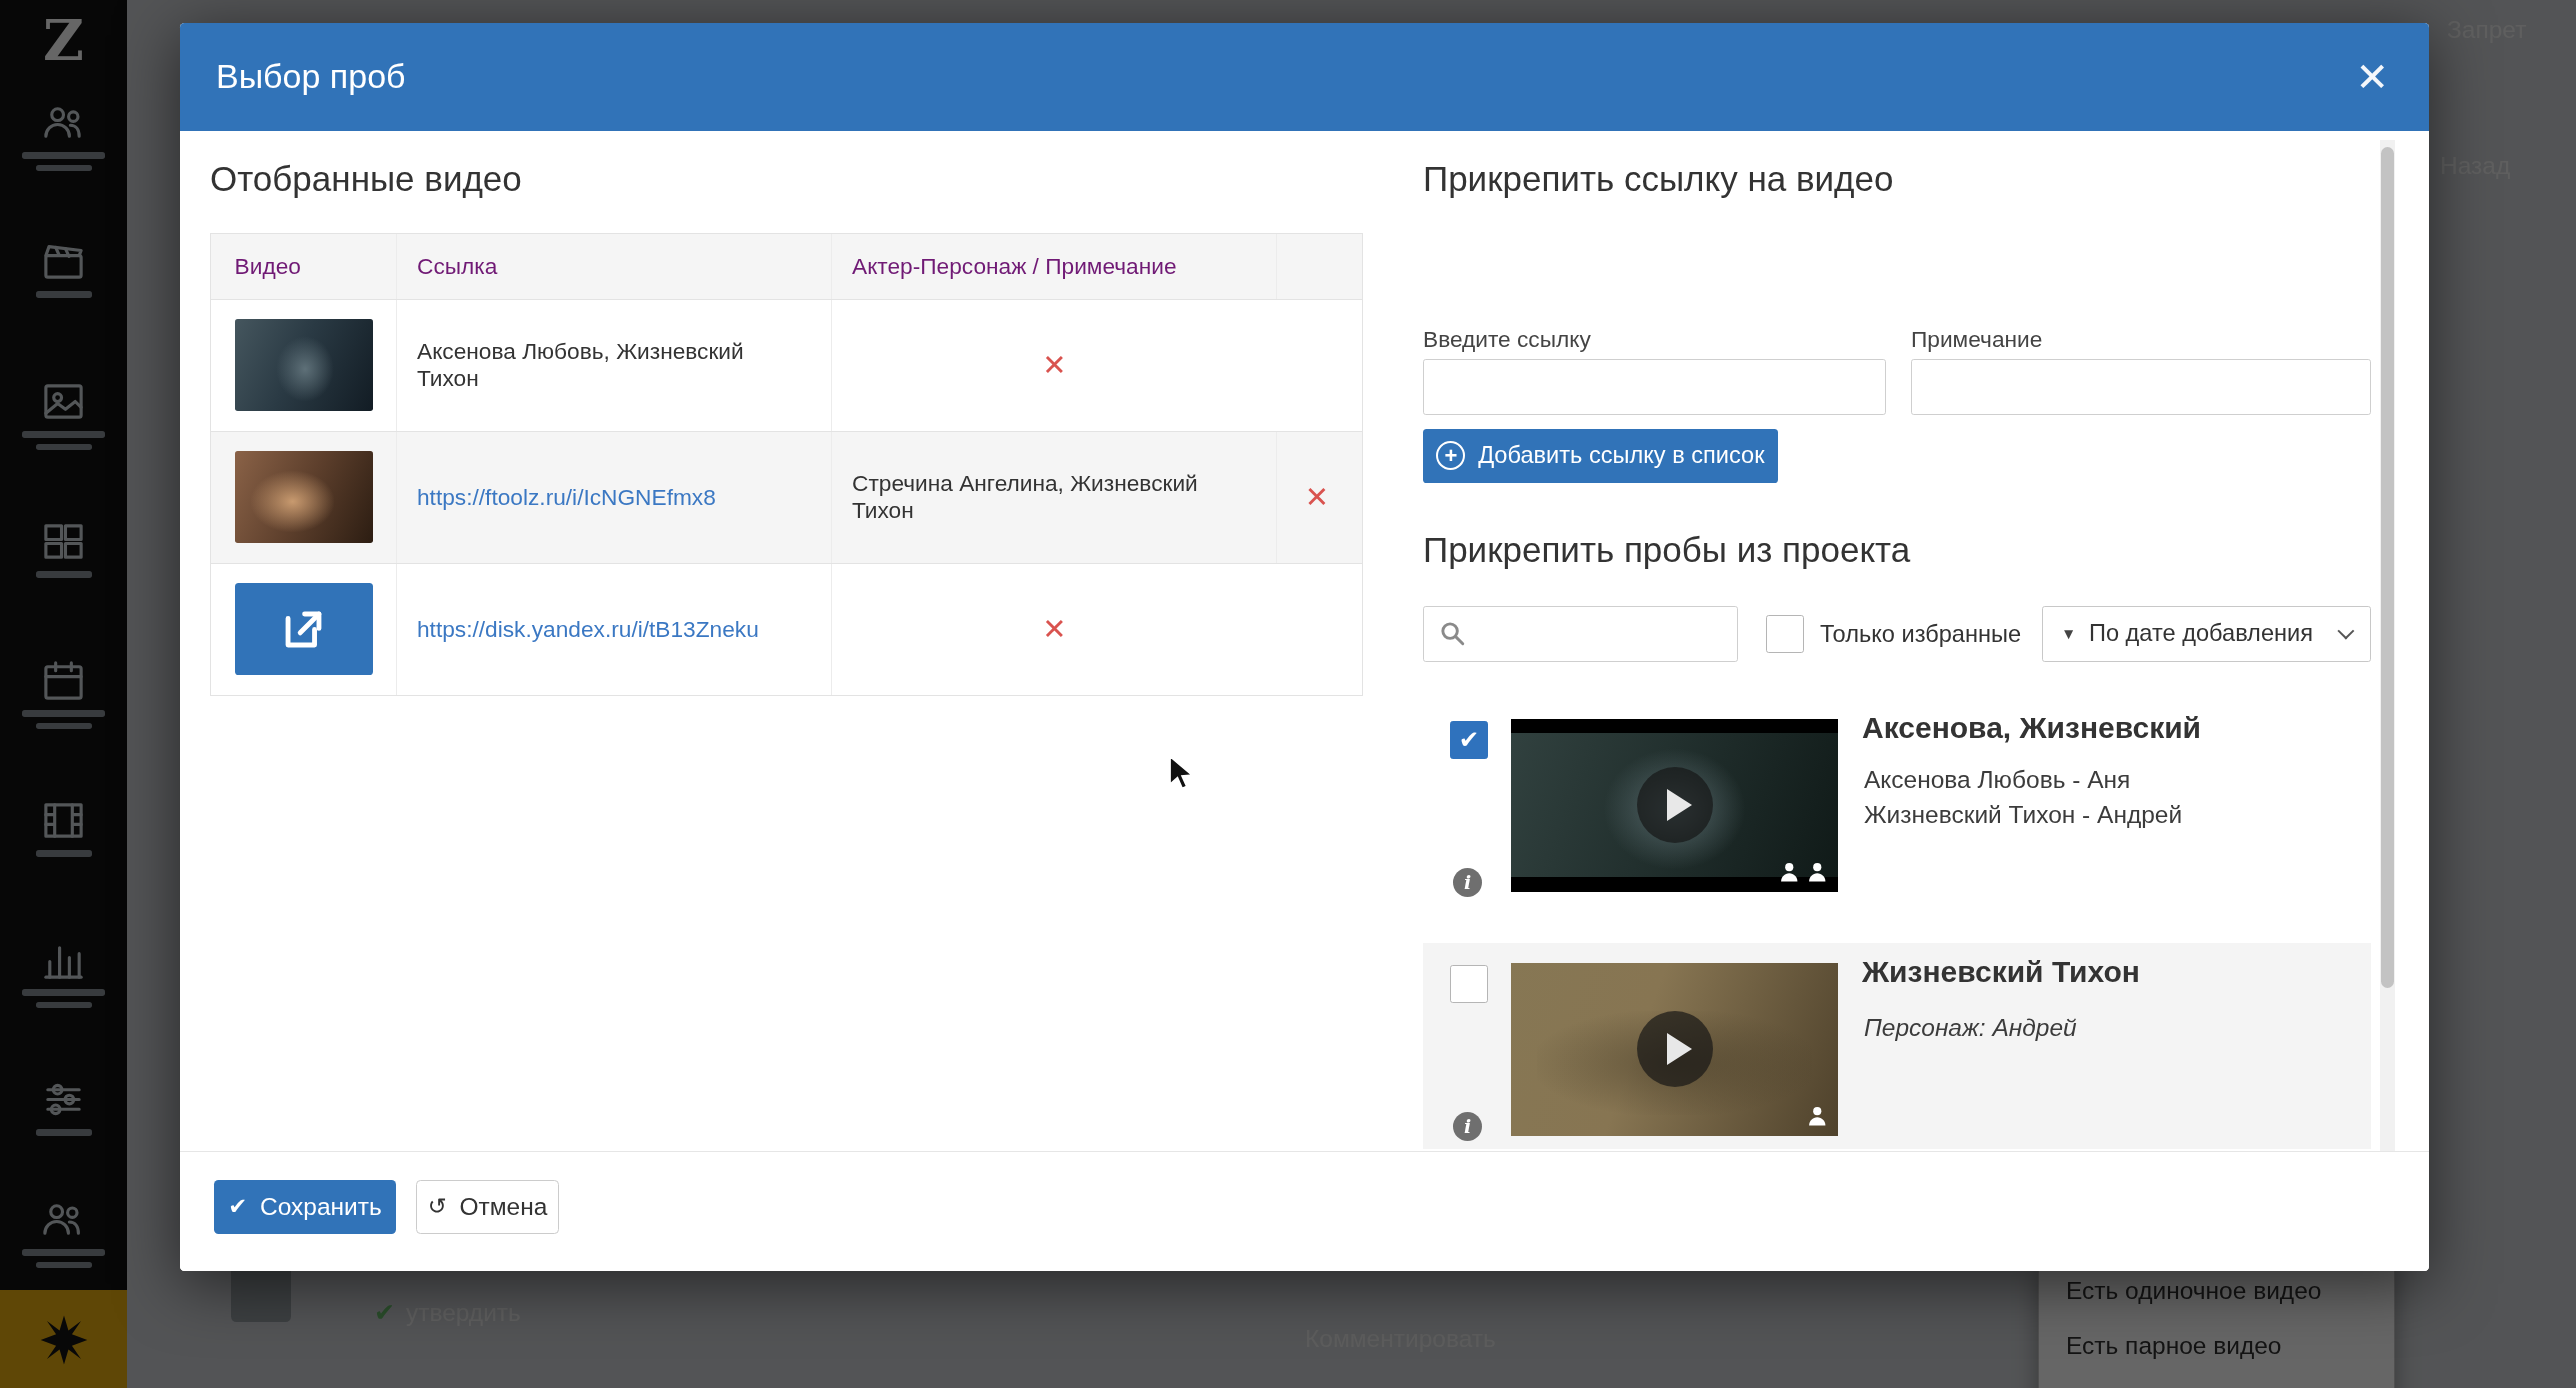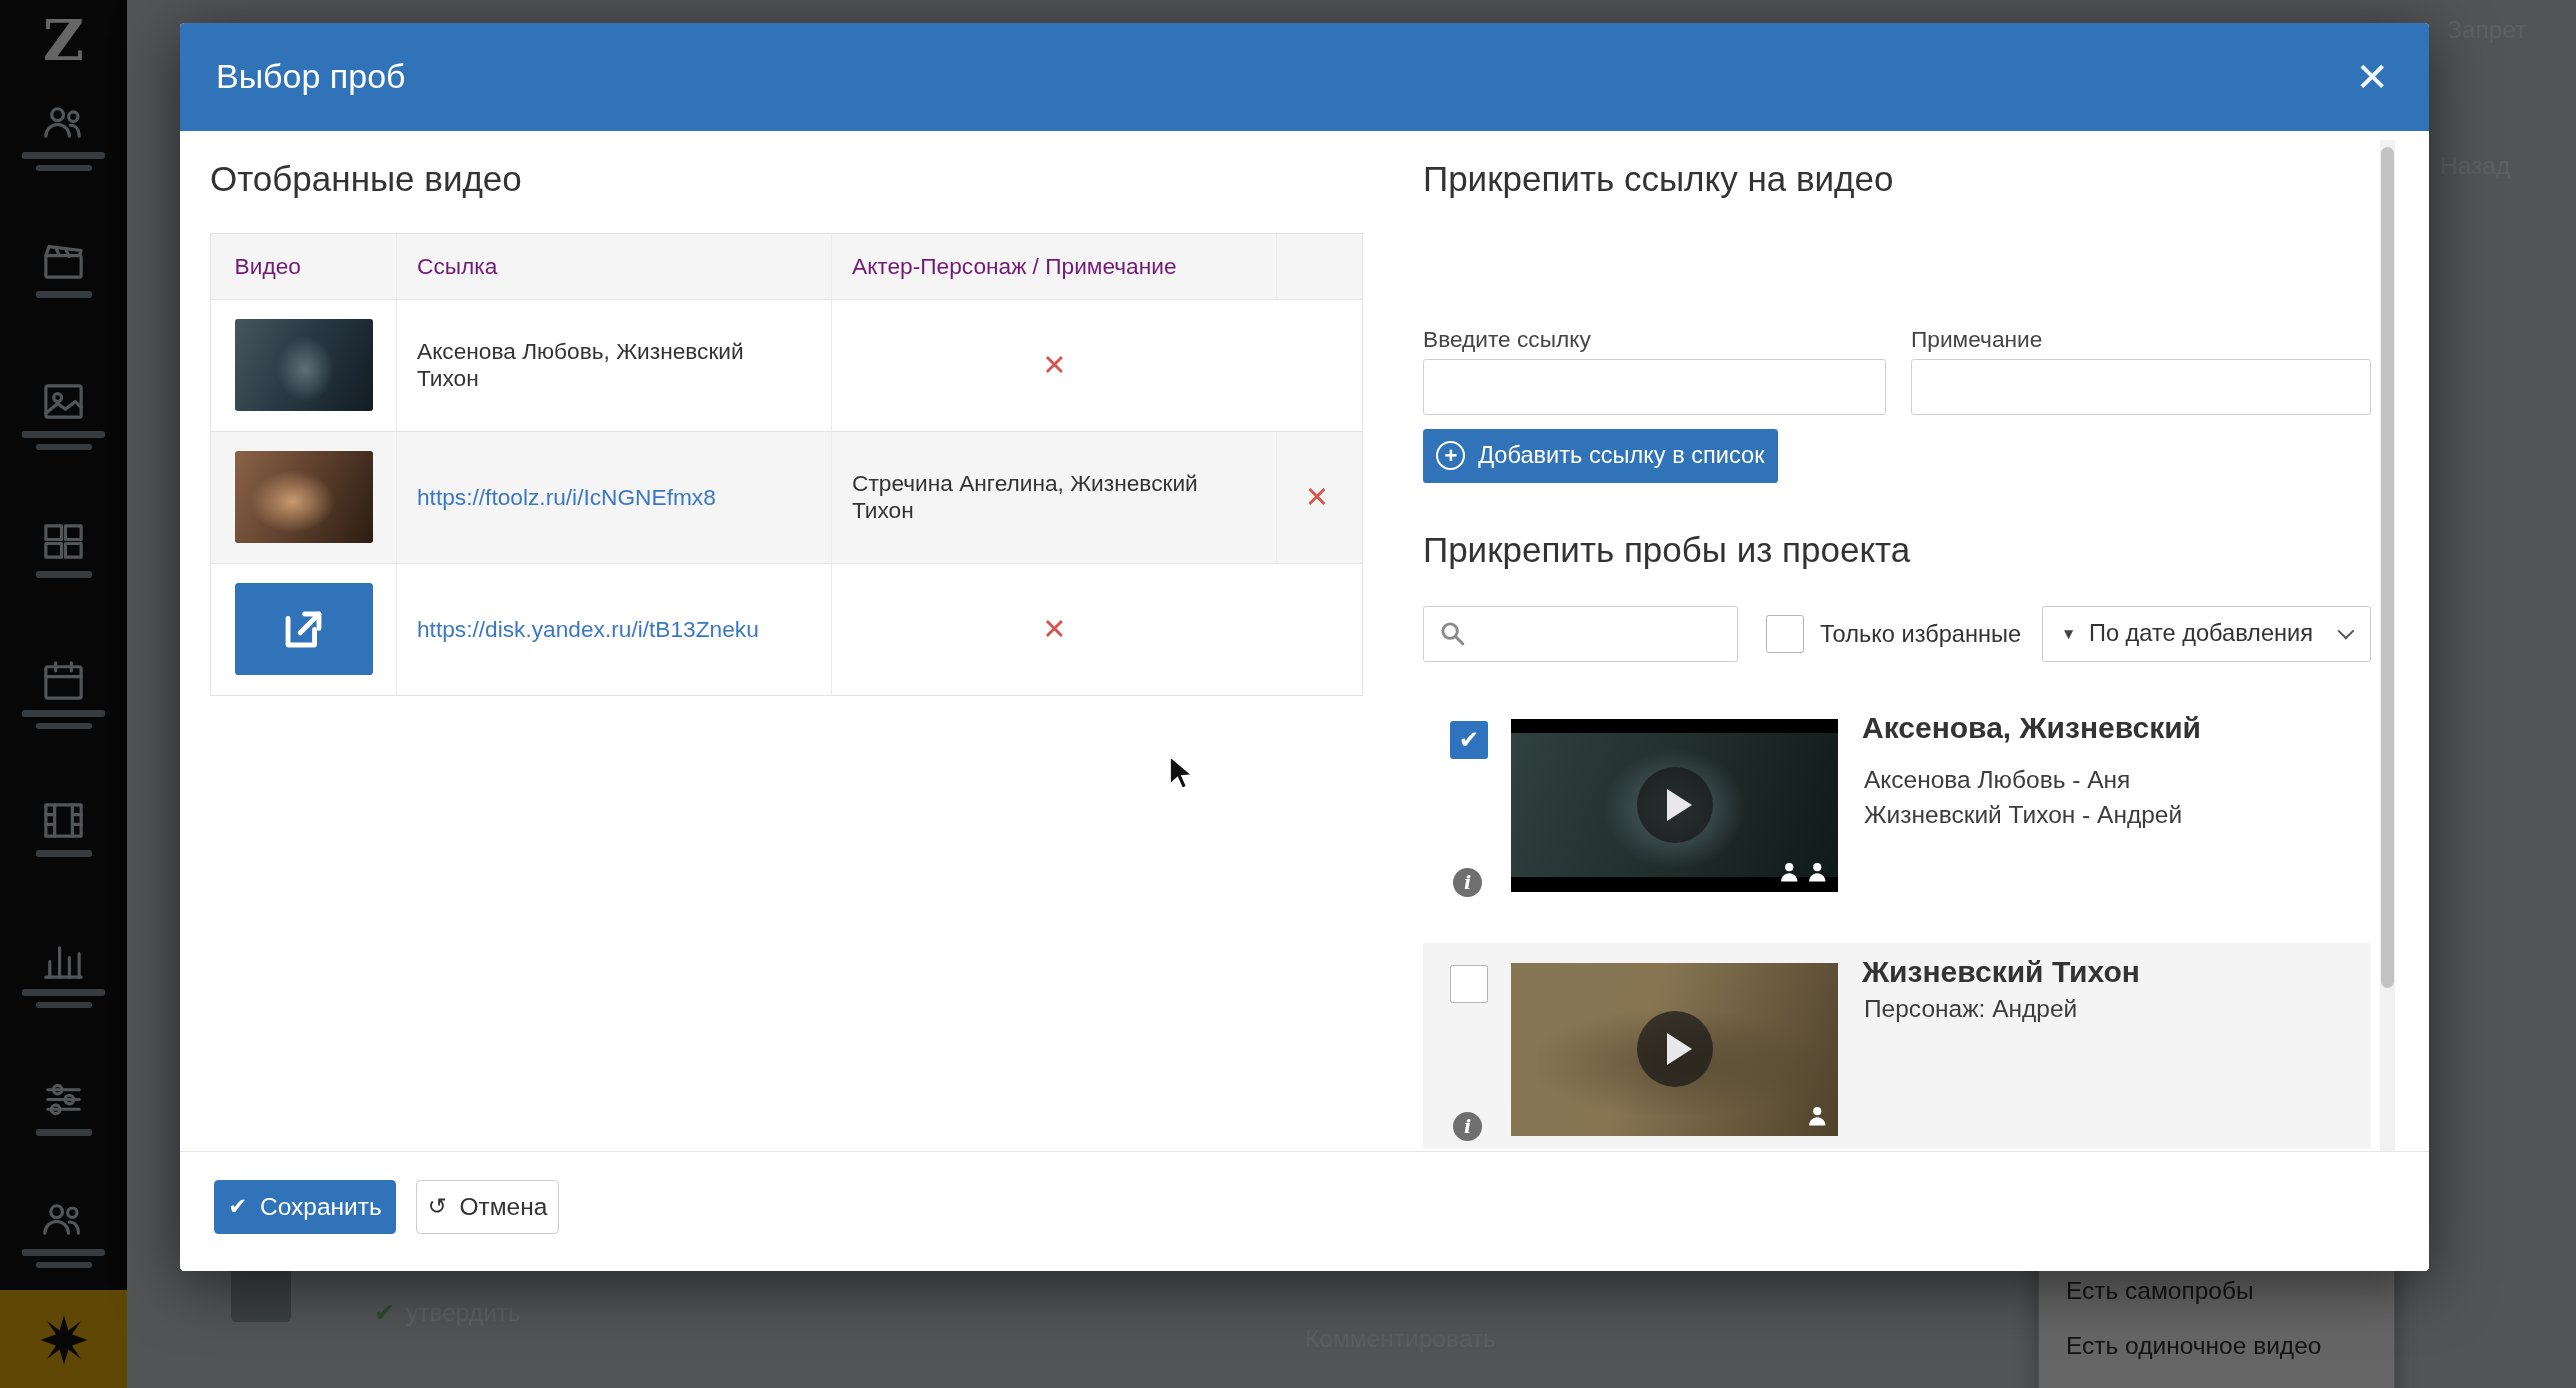--- a/index.html
+++ b/index.html
@@ -116,21 +116,21 @@
   .pt2 .img::after { content:""; position:absolute; left:8%; top:28%; width:84%; height:60%;
                      background:radial-gradient(ellipse at center,#3d342277 0%,rgba(0,0,0,0) 75%); }
   .play { position:absolute; left:50%; top:50%; width:76px; height:76px; margin:-38px 0 0 -38px;
           background:rgba(20,20,20,.68); border-radius:50%; }
   .play::after { content:""; position:absolute; left:30px; top:22px;
                  border-left:25px solid #e8e8e8; border-top:16.3px solid transparent; border-bottom:16.3px solid transparent; }
   .persons { position:absolute; right:9px; bottom:7.3px; display:flex; gap:2.7px; }
   .persons svg { width:24.5px; height:24.5px; fill:#fff; }
   .pi-title { position:absolute; left:439px; top:12.7px; font-size:30px; font-weight:bold; color:#333; }
   .pi-line { position:absolute; left:441px; font-size:24.5px; color:#3c3c3c; }
-  .pi-l1 { top:67px; } .pi-l2 { top:102px; } .pi-l-single { top:52px; }
+  .pi-l1 { top:67px; } .pi-l2 { top:102px; } .pi-l-single { top:71px;font-style:italic; }
   .info-i { position:absolute; left:30px; top:169px; width:29px; height:29px; border-radius:50%;
             background:#6f6f6f; color:#fff; font-size:19px; font-weight:bold; font-style:italic;
             display:flex; align-items:center; justify-content:center; font-family:"DejaVu Serif",serif; }
 
   
   .sb-track { position:absolute; left:2200px; top:117px; width:15.4px; height:1012px; background:#f1f1f1; }
   .sb-thumb { position:absolute; left:0.9px; top:7.3px; width:13.6px; height:841px; background:#c3c3c3; border-radius:7.3px; }
 
   
   .btn { height:54px; border-radius:4.5px; font-size:24.5px; display:inline-flex; align-items:center;
@@ -242,21 +242,20 @@
     <div class="bg-text bg-back">Назад</div>
 
     <div class="bg-text bg-approve">
       <span class="chk">✔</span>
       <span>утвердить</span>
     </div>
     <div class="bg-text bg-comment">Комментировать</div>
     <div class="bg-attachment"></div>
 
     <div class="bg-menu">
-      <div class="bg-menu-item">Есть самопробы</div>
       <div class="bg-menu-item">Есть одиночное видео</div>
       <div class="bg-menu-item">Есть парное видео</div>
     </div>
   </div>
 
   <div class="overlay"></div>
 
   <div class="modal">
 
     <div class="m-header">

